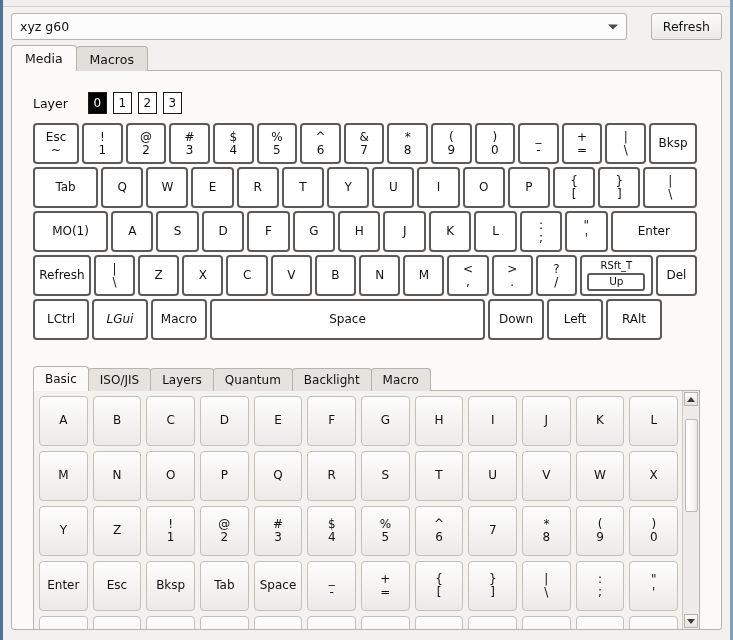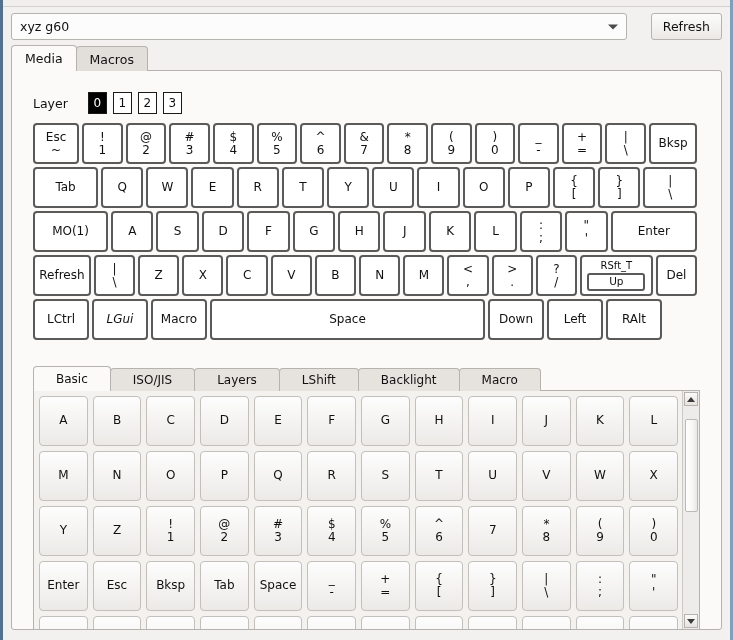--- a/index.html
+++ b/index.html
@@ -153,21 +153,21 @@
 
   
   .picker-tabs {
     position: absolute; left: 21px; right: 21px; top: 295px;
     height: 25px;
     display: flex; align-items: flex-end;
     z-index: 3;
   }
   .ptab {
     height: 23px;
-    padding: 0 22px;
+    padding: 0 11px;
     display: flex; align-items: center;
     font-size: 12px;
     color: #111;
     background: #e6e3df;
     border: 1px solid #b6b2ad;
     border-bottom: none;
     border-radius: 4px 4px 0 0;
     margin-right: -1px;
   }
   .ptab.active {
@@ -495,21 +495,21 @@
           <div class="key" style="width: 56px;">
             <span>RAlt</span>
           </div>
         </div>
       </div>
 
     <div class="picker-tabs" id="picker-tabs">
         <div class="ptab active">Basic</div>
         <div class="ptab">ISO/JIS</div>
         <div class="ptab">Layers</div>
-        <div class="ptab">LShift</div>
+        <div class="ptab">Quantum</div>
         <div class="ptab">Backlight</div>
         <div class="ptab">Macro</div>
       </div>
 
     <div class="picker-body">
       <div class="picker-scroll" id="picker-grid">
           <div class="pk-row">
             <div class="pk">
               <span>A</span>
             </div>

